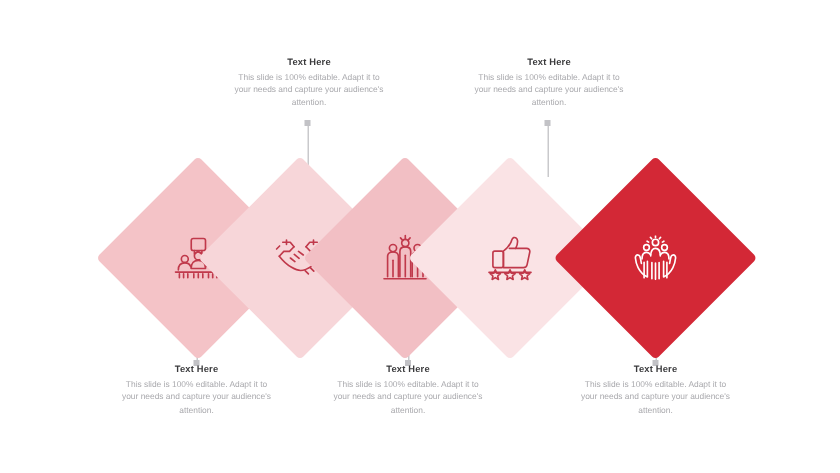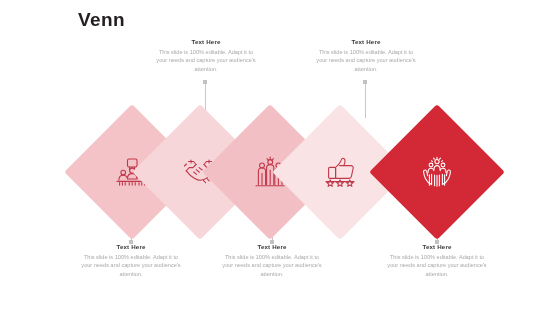--- a/index.html
+++ b/index.html
@@ -98,21 +98,20 @@
     color: #a9a9ad;
     line-height: 8.4px;
     padding: 0 14px;
   }
 </style>
 </head>
 <body>
 
 <div class="slide">
 
-  <div class="title">Venn</div>
 
   <div class="textblock" style="left:140px; top:38px;">
     <div class="tb-head">Text Here</div>
     <div class="tb-body">This slide is 100% editable. Adapt it to your needs and capture your audience's attention.</div>
   </div>
 
   <div class="textblock" style="left:300px; top:38px;">
     <div class="tb-head">Text Here</div>
     <div class="tb-body">This slide is 100% editable. Adapt it to your needs and capture your audience's attention.</div>
   </div>

